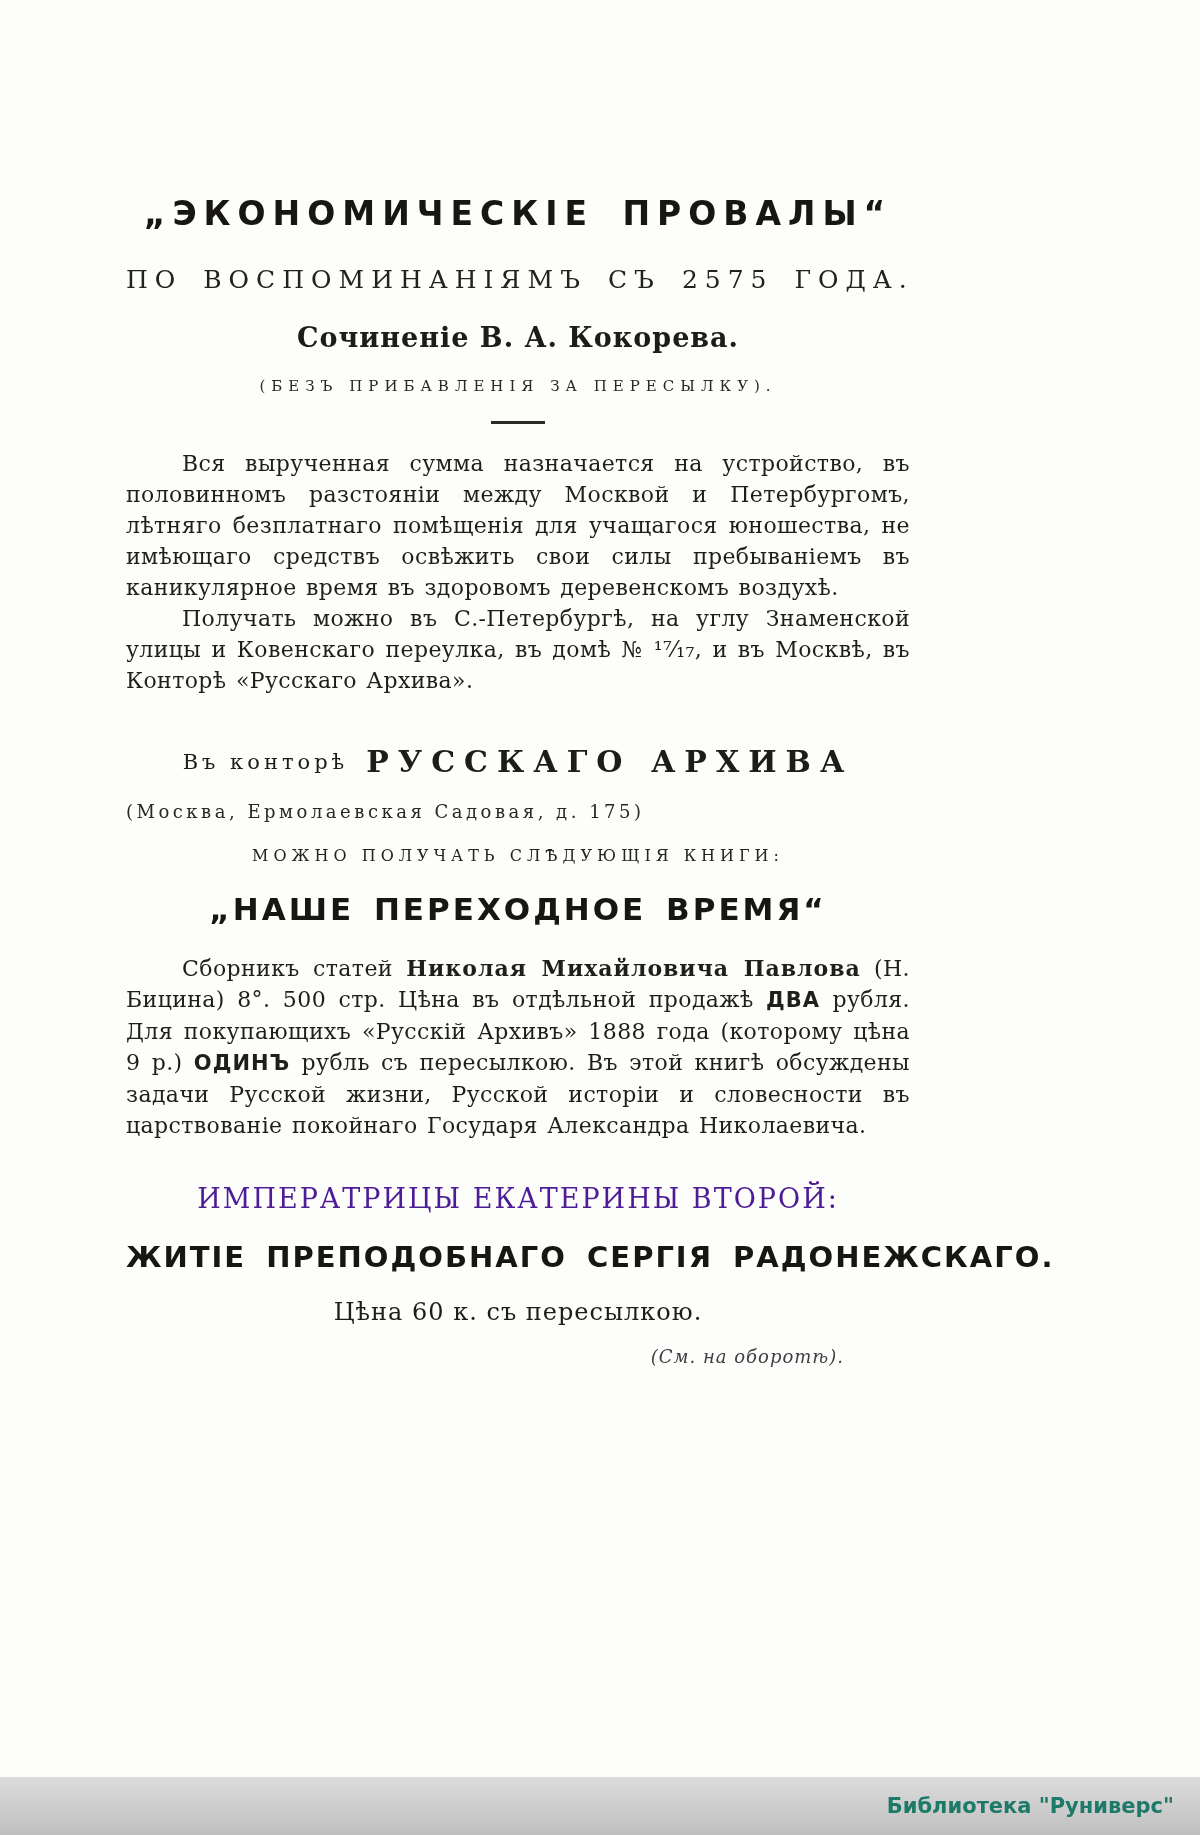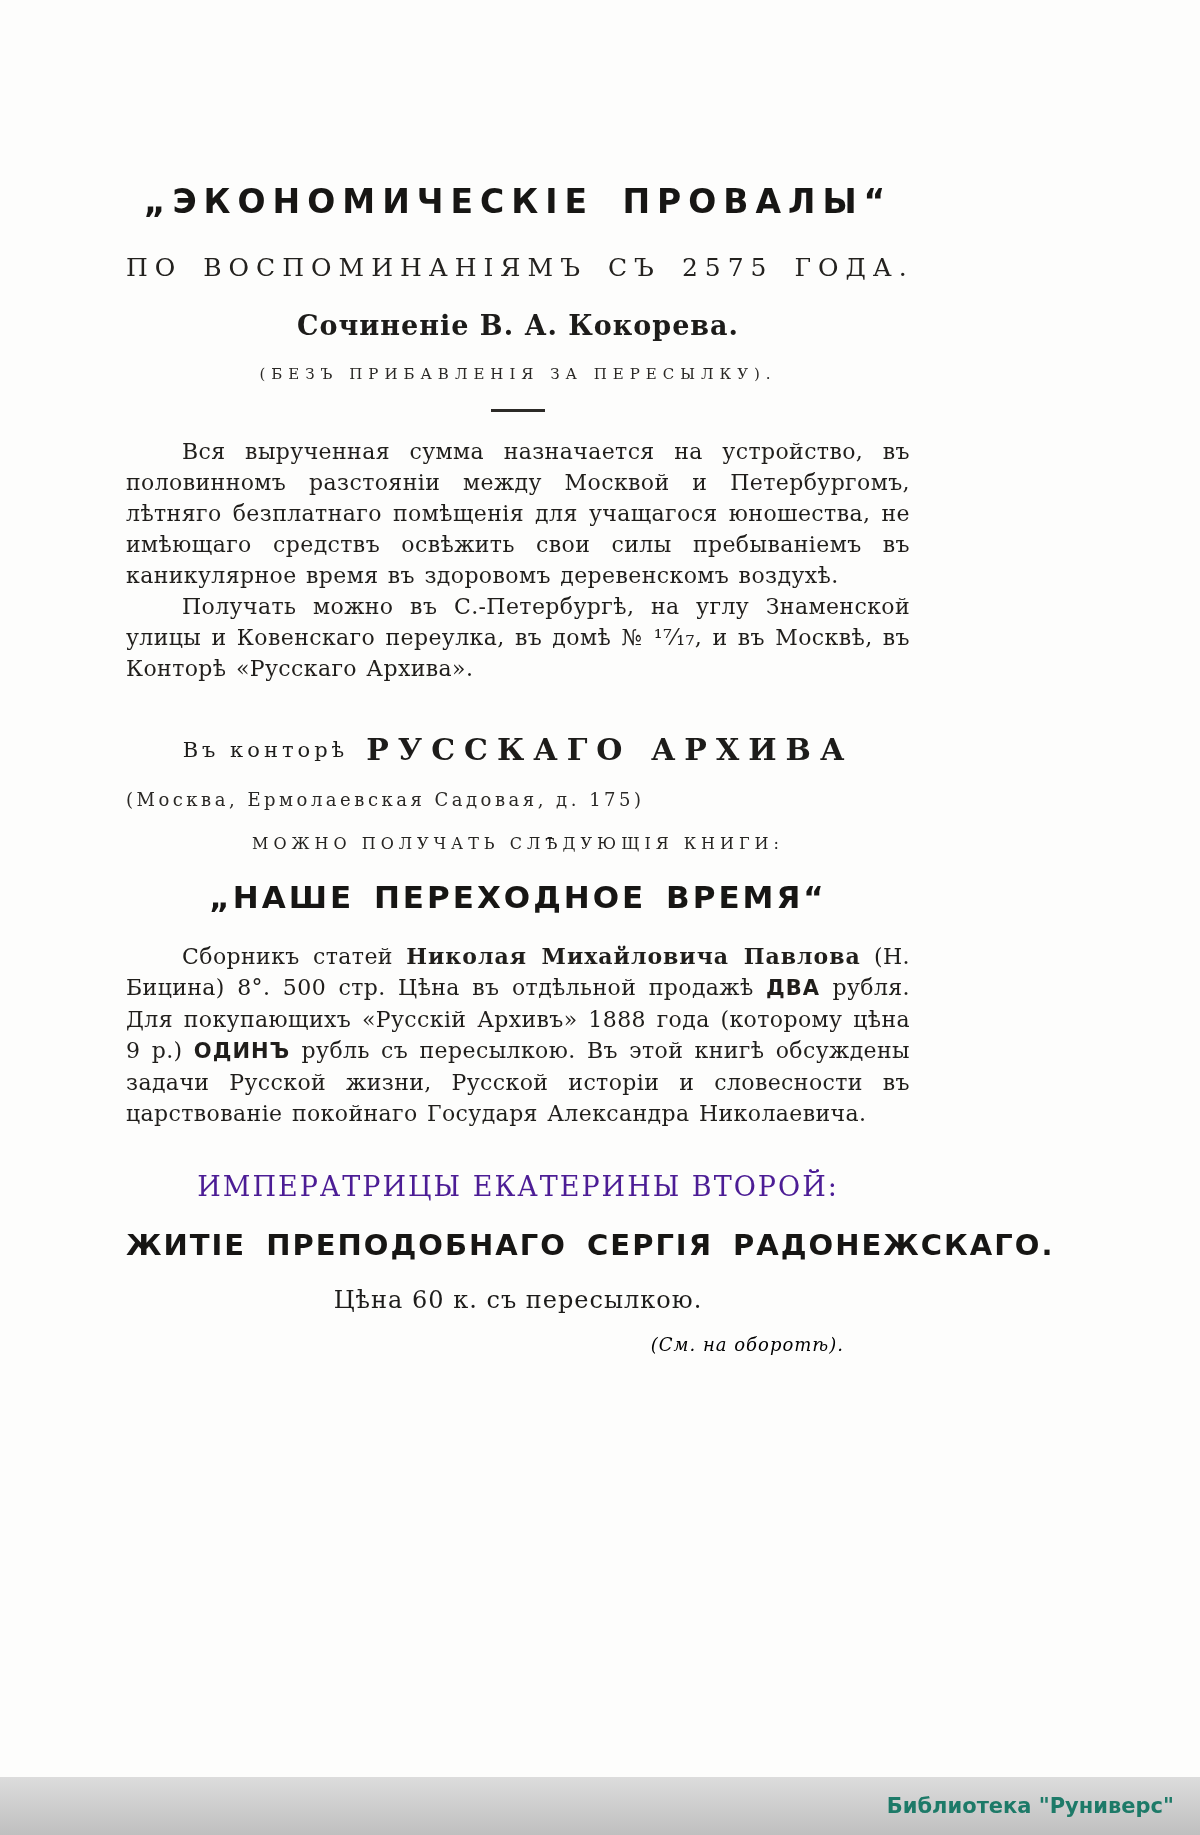--- a/index.html
+++ b/index.html
@@ -13,21 +13,21 @@
     height: 1835px;
     margin: 0 auto;
     background: #fdfdfc;
     overflow: hidden;
     color: #1d1c1a;
     font-family: "DejaVu Serif", "Liberation Serif", serif;
   }
   .content {
     position: absolute;
     left: 126px;
-    top: 0;
+    top: 12px;
     width: 784px;
   }
   
   .masthead-title {
     margin-top: 182px;
     text-align: center;
     font-family: "DejaVu Sans", "Liberation Sans", sans-serif;
     font-weight: bold;
     font-size: 33px;
     letter-spacing: 7px;
@@ -175,21 +175,21 @@
     font-size: 24px;
     letter-spacing: 1px;
   }
   .reverse-note {
     margin-top: 20px;
     text-align: right;
     padding-right: 66px;
     font-style: italic;
     font-size: 18px;
     letter-spacing: 1px;
-    color: #000000;
+    color: #404040;
   }
   
   .watermark-strip {
     position: absolute;
     left: 0;
     bottom: 0;
     width: 1200px;
     height: 58px;
     background: linear-gradient(#dcdcdc, #bfbfbf);
     display: flex;

